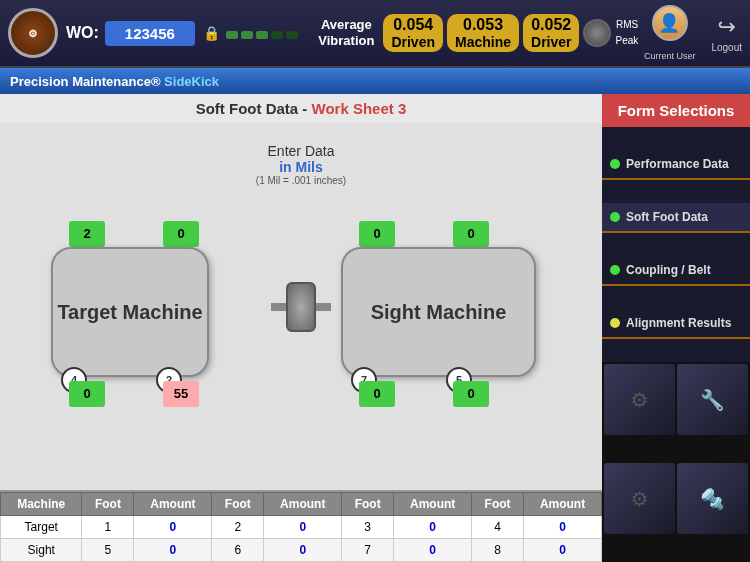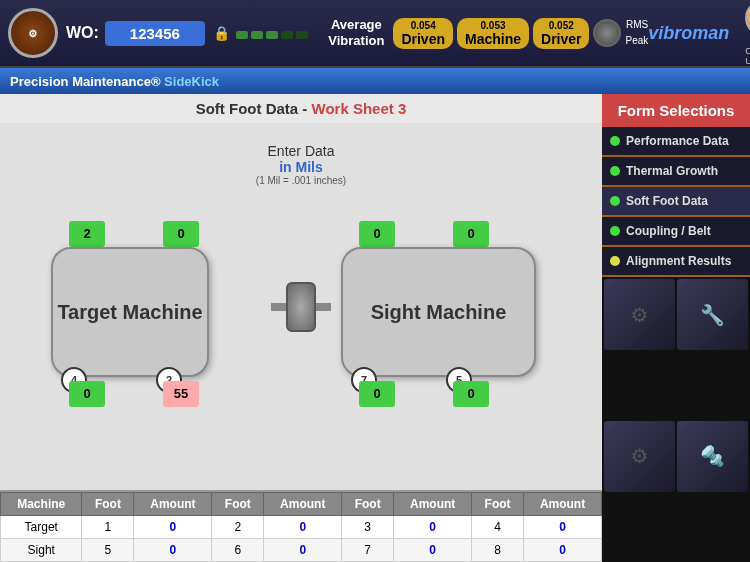--- a/index.html
+++ b/index.html
@@ -22,39 +22,39 @@
       display: flex; align-items: center; justify-content: center;
       color: #fff; font-size: 10px; font-weight: bold;
       flex-shrink: 0;
     }
     .wo-section {
       display: flex; align-items: center; gap: 6px; margin-left: 8px;
     }
     .wo-label { color: #fff; font-size: 16px; font-weight: bold; }
     .wo-input {
       background: #3a6fd8; color: #fff; border: none; border-radius: 4px;
-      padding: 4px 10px; font-size: 15px; font-weight: bold; width: 100px; text-align: center;
+      padding: 4px 10px; font-size: 15px; font-weight: bold; width: 90px; text-align: center;
     }
     .lock-icon { color: #aaa; font-size: 14px; margin-left: 2px; }
     .progress-dots {
       display: flex; gap: 3px; margin-top: 3px;
     }
     .dot { width: 12px; height: 8px; border-radius: 2px; background: #3a8a3a; }
     .dot.dim { background: #1a4a1a; }
 
     .vibration-section {
       margin-left: 20px; display: flex; align-items: center; gap: 9px;
     }
     .vib-title { color: #fff; font-size: 13px; font-weight: bold; text-align: center; line-height: 1.2; }
     .vib-badges { display: flex; gap: 4px; align-items: center; }
     .vib-badge {
       border-radius: 10px; padding: 2px 8px; font-size: 12px; font-weight: bold;
       display: flex; flex-direction: column; align-items: center;
     }
-    .vib-badge .val { font-size: 10px; }
+    .vib-badge .val { font-size: 16px; }
     .vib-badge .lbl { font-size: 14px; }
     .badge-yellow { background: #d4a820; color: #000; }
     .vib-circle {
       width: 28px; height: 28px; border-radius: 50%;
       background: radial-gradient(circle, #888, #444);
       border: 2px solid #666;
     }
     .rms-peak { color: #fff; font-size: 10px; text-align: right; line-height: 1.6; }
 
     .vibroman-section {
@@ -229,20 +229,21 @@
     .data-table td.blue { color: #0000cc; font-weight: bold; }
     .data-table tr:nth-child(even) td { background: #f5f5f5; }
     .data-table tr:nth-child(odd) td { background: #fff; }
 
     
     .sidebar {
       width: 148px;
       background: #1a1a2e;
       display: flex;
       flex-direction: column;
+      gap: 23px;
     }
 
     .sidebar-header {
       background: #cc4444;
       color: #fff;
       font-size: 15px;
       font-weight: bold;
       text-align: center;
       padding: 8px 4px;
     }
@@ -324,21 +325,20 @@
       </div>
       <div class="vib-circle"></div>
       <div class="rms-peak">
         <div>RMS</div>
         <div>Peak</div>
       </div>
     </div>
   </div>
 
   <div class="vibroman-section">
-    <span class="vibroman-logo">vibroman</span>
     <div class="user-section">
       <div class="user-avatar">👤</div>
       <span class="user-label">Current User</span>
     </div>
     <div class="nav-btn">
       <span class="nav-icon">↪</span>
       <span>Logout</span>
     </div>
 
   </div>
@@ -465,24 +465,20 @@
     </div>
   </div>
 
   <div class="sidebar">
     <div class="sidebar-header">Form Selections</div>
 
     <div class="sidebar-item">
       <div class="sidebar-dot dot-green"></div>
       <span>Performance Data</span>
     </div>
-    <div class="sidebar-item">
-      <div class="sidebar-dot dot-green"></div>
-      <span>Thermal Growth</span>
-    </div>
     <div class="sidebar-item active">
       <div class="sidebar-dot dot-green"></div>
       <span>Soft Foot Data</span>
     </div>
     <div class="sidebar-item">
       <div class="sidebar-dot dot-green"></div>
       <span>Coupling / Belt</span>
     </div>
     <div class="sidebar-item">
       <div class="sidebar-dot dot-yellow"></div>

